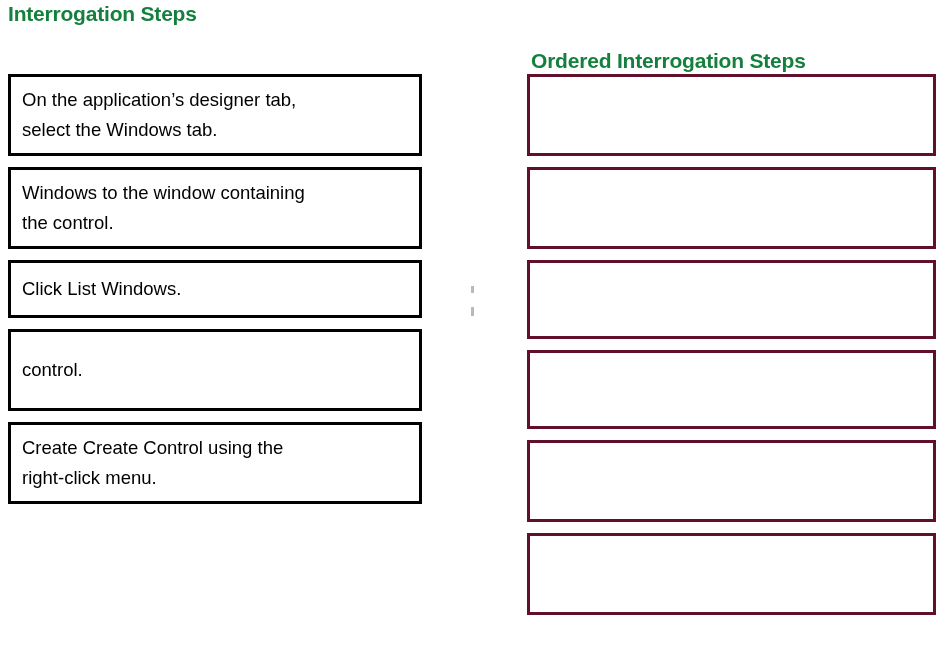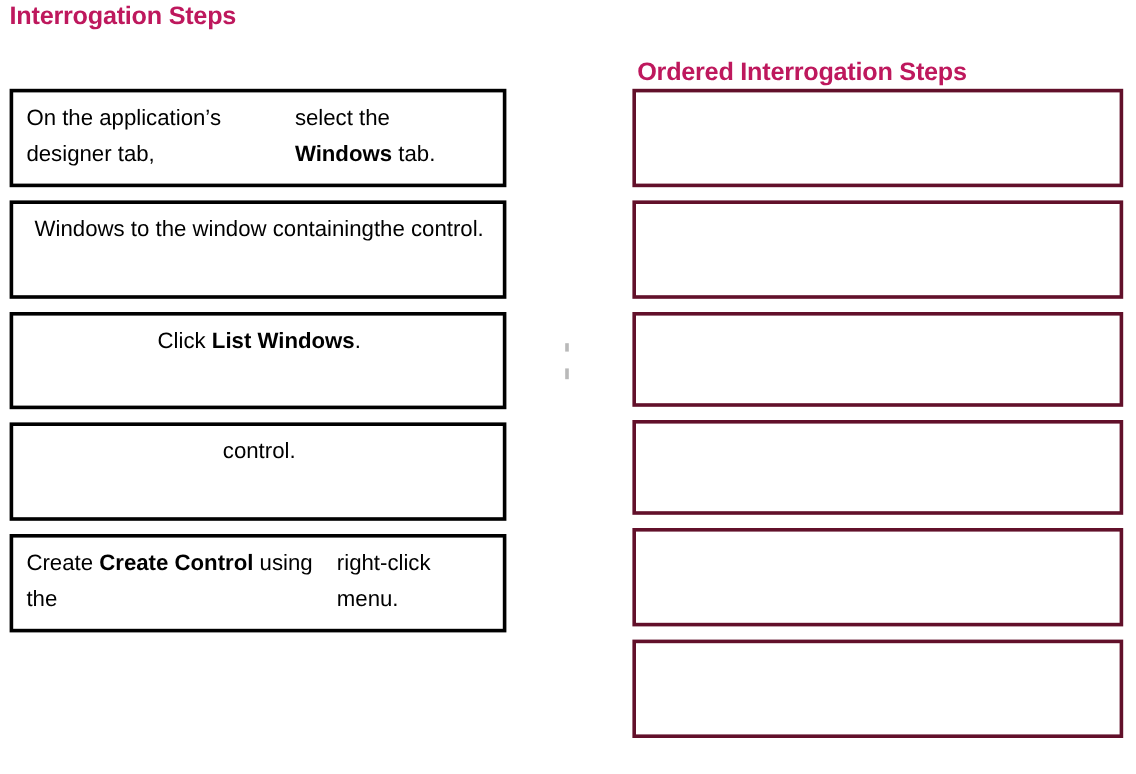--- a/index.html
+++ b/index.html
@@ -15,21 +15,21 @@
     font-family: "Liberation Sans", sans-serif;
     color: #000000;
   }
 
   
   .col-header {
     position: absolute;
     top: 2px;
     font-size: 21px;
     font-weight: bold;
-    color: #be185d;
+    color: #15803d;
     letter-spacing: -0.2px;
     white-space: nowrap;
   }
   .col-header.left  { left: 8px; }
   .col-header.right { left: 531px; margin-top: 47px; }
 
   
   .column {
     position: absolute;
     top: 74px;
@@ -38,32 +38,33 @@
   .column.right { left: 527px; width: 409px; }
 
   
   .step-box {
     box-sizing: border-box;
     border: 3px solid #000000;
     background: #ffffff;
     margin-bottom: 11px;
     padding: 6px 9px 6px 11px;
     display: flex;
+    flex-direction: column;
     justify-content: center;
   }
   .step-box.h-two  { height: 82px; }
-  .step-box.h-one  { height: 81px; justify-content: center; }
+  .step-box.h-one  { height: 58px; justify-content: center; }
 
   .step-text {
     font-size: 18.5px;
     line-height: 1.62;
     color: #000000;
     font-family: "Liberation Sans", sans-serif;
   }
-  .step-text b { font-weight: bold; }
+  .step-text b { font-weight: normal; }
 
   
   .drop-box {
     box-sizing: border-box;
     border: 3px solid #62102a;
     background: #ffffff;
     margin-bottom: 11px;
     height: 82px;
   }
   .drop-box.h-one { height: 79px; }

